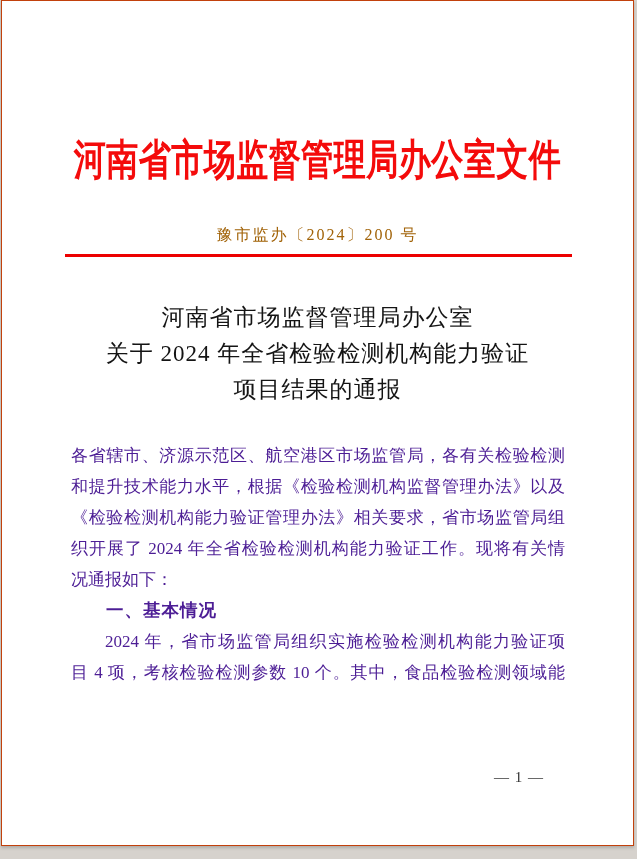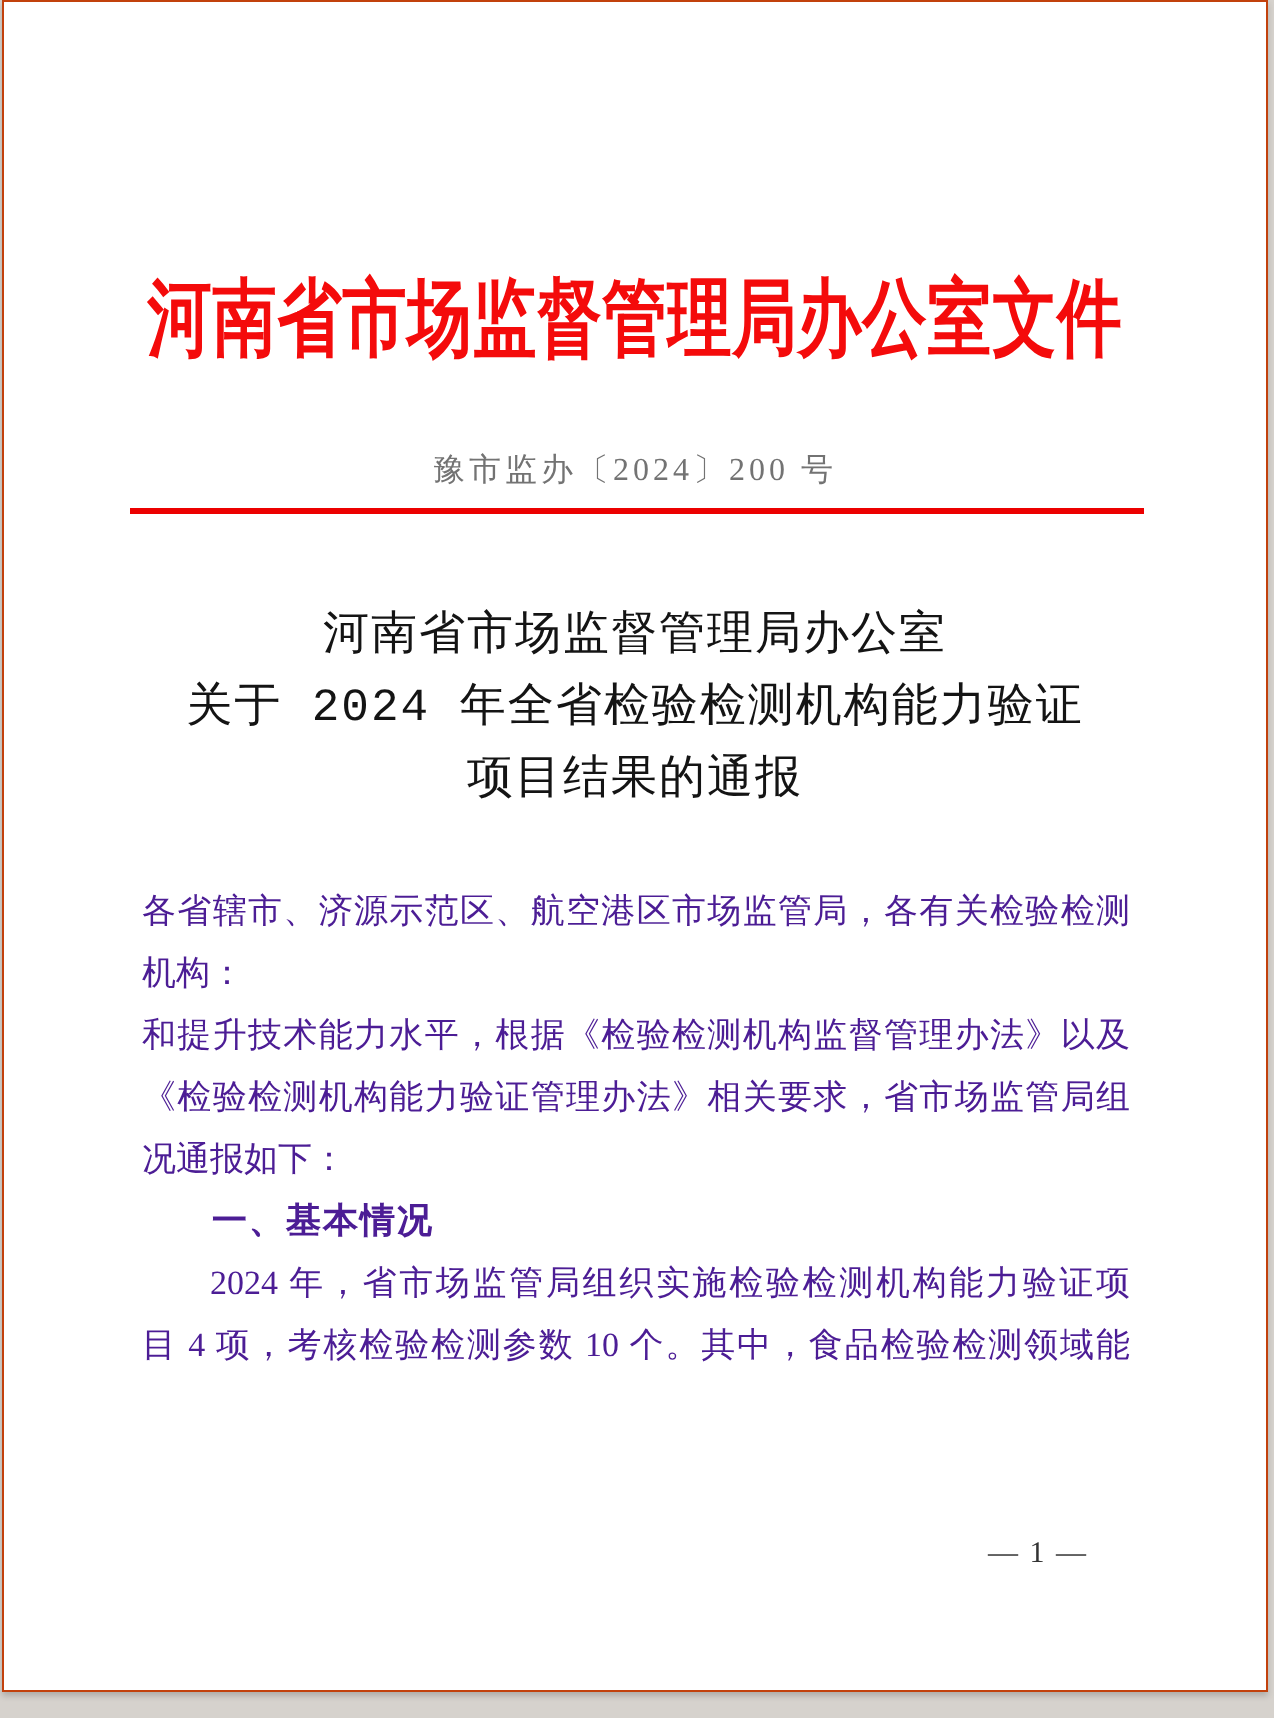--- a/index.html
+++ b/index.html
@@ -41,41 +41,40 @@
     white-space: nowrap;
   }
   .docnum {
     position: absolute;
     top: 224px;
     left: 0;
     width: 100%;
     text-align: center;
     font-size: 16px;
     letter-spacing: 2px;
-    color: #737373;
+    color: #a16207;
   }
   .redline {
     position: absolute;
     top: 253px;
     left: 63px;
     width: 507px;
     height: 3px;
     background: #ec0000;
   }
   .title {
     position: absolute;
     top: 299px;
     left: 0;
     width: 100%;
     text-align: center;
     font-size: 23px;
     line-height: 36px;
     letter-spacing: 1px;
     color: #141414;
-    font-family: Liberation Mono, monospace;
   }
   .body-block {
     position: absolute;
     top: 439px;
     left: 69px;
     width: 494px;
     font-size: 17px;
     line-height: 31px;
     color: #4c1d95;
   }
@@ -116,23 +115,23 @@
   <div class="redline"></div>
 
   <div class="title">
     <div class="title-line">河南省市场监督管理局办公室</div>
     <div class="title-line">关于 2024 年全省检验检测机构能力验证</div>
     <div class="title-line">项目结果的通报</div>
   </div>
 
   <div class="body-block">
     <div class="line fill">各省辖市、济源示范区、航空港区市场监管局，各有关检验检测</div>
-    <div class="line">机构：</div>
     <div class="line fill">和提升技术能力水平，根据《检验检测机构监督管理办法》以及</div>
     <div class="line fill">《检验检测机构能力验证管理办法》相关要求，省市场监管局组</div>
+    <div class="line fill">织开展了 2024 年全省检验检测机构能力验证工作。现将有关情</div>
     <div class="line">况通报如下：</div>
     <div class="line indent heading">一、基本情况</div>
     <div class="line indent fill">2024 年，省市场监管局组织实施检验检测机构能力验证项</div>
     <div class="line fill">目 4 项，考核检验检测参数 10 个。其中，食品检验检测领域能</div>
   </div>
 
   <div class="pagenum">— 1 —</div>
 
 </div>
 

